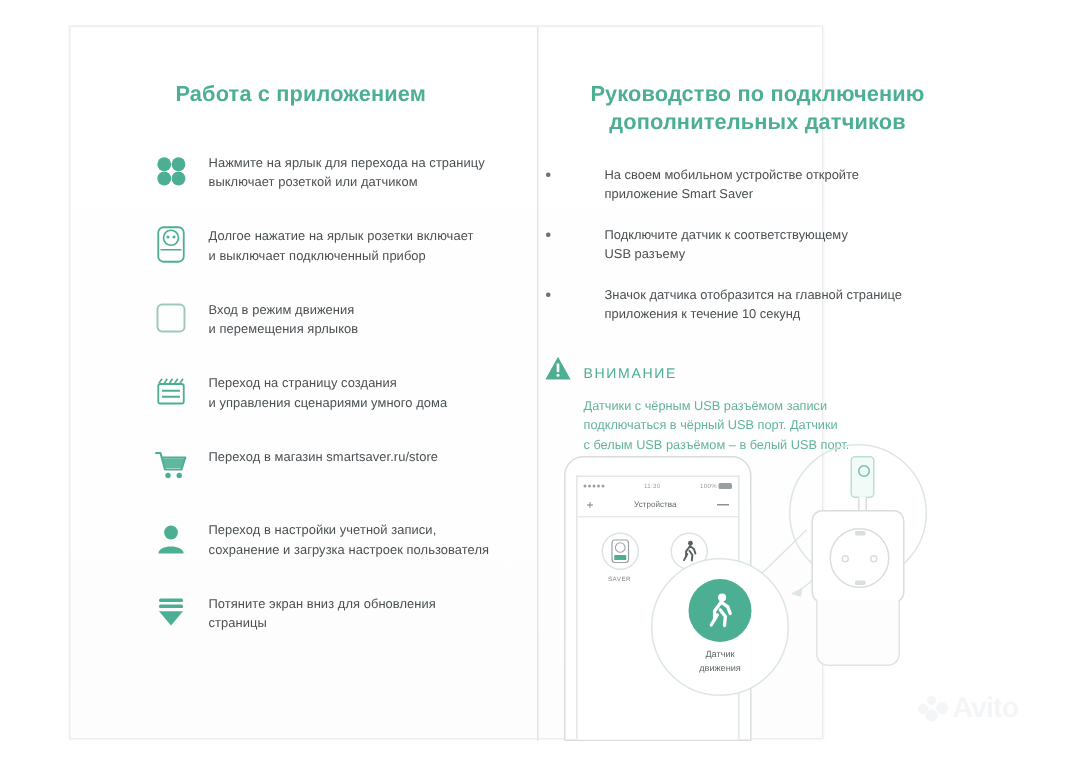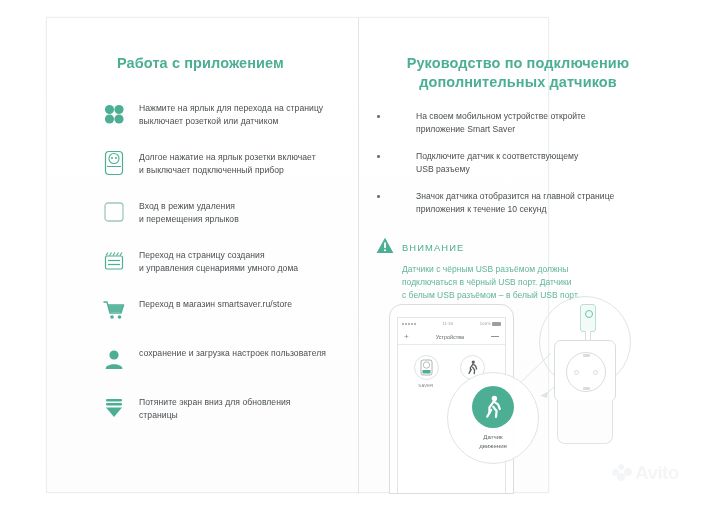--- a/index.html
+++ b/index.html
@@ -27,21 +27,21 @@
   #fold {
     position: absolute;
     left: 311px; top: 0;
     width: 1px; height: 476px;
     background: #e2e5e5;
   }
 
   
   .panel { position: absolute; top: 0; height: 476px; }
   #panel-left  { left: 0px;   width: 311px; }
-  #panel-right { left: 312px; width: 317px; text-decoration: underline; }
+  #panel-right { left: 299px; width: 317px; text-decoration: underline; }
 
   .panel-title {
     color: #4caf94;
     font-size: 14.5px;
     font-weight: bold;
     letter-spacing: .1px;
     line-height: 1.32;
   }
   #left-title  { position: absolute; left: 70px; top: 36px; width: 230px; }
   #right-title {
@@ -337,21 +337,21 @@
           </div>
         </div>
 
         <div class="feature">
           <div class="ico">
             <svg width="22" height="22" viewBox="0 0 22 22">
               <rect x="2" y="2" width="18" height="18" rx="3" fill="none" stroke="#9dc9bc" stroke-width="1.3"></rect>
             </svg>
           </div>
           <div class="txt">
-            <span>Вход в режим удаления</span>
+            <span>Вход в режим движения</span>
             <span>и перемещения ярлыков</span>
           </div>
         </div>
 
         <div class="feature">
           <div class="ico">
             <svg width="23" height="22" viewBox="0 0 23 22">
               <g stroke="#4caf94" stroke-width="1.1" fill="none">
                 <path d="M3 5.5 L5 2.5 M6.5 5.5 L8.5 2.5 M10 5.5 L12 2.5 M13.5 5.5 L15.5 2.5 M17 5.5 L19 2.5"></path>
               </g>
@@ -381,20 +381,21 @@
         </div>
 
         <div class="feature">
           <div class="ico">
             <svg width="22" height="22" viewBox="0 0 22 22">
               <circle cx="11" cy="7" r="4.6" fill="#4caf94"></circle>
               <path d="M2.6 21 C2.6 14.8 19.4 14.8 19.4 21 Z" fill="#4caf94"></path>
             </svg>
           </div>
           <div class="txt">
+            <span>Переход в настройки учетной записи,</span>
             <span>сохранение и загрузка настроек пользователя</span>
           </div>
         </div>
 
         <div class="feature">
           <div class="ico">
             <svg width="22" height="22" viewBox="0 0 22 22">
               <rect x="3" y="2" width="16" height="2.4" rx="1" fill="#4caf94"></rect>
               <rect x="3" y="6" width="16" height="2.4" rx="1" fill="#4caf94"></rect>
               <path d="M3 10.5 H19 L11 20 Z" fill="#4caf94"></path>
@@ -436,21 +437,21 @@
           <span>
             <svg width="18" height="17" viewBox="0 0 18 17">
               <path d="M9 0.8 L17.4 16 H0.6 Z" fill="#4caf94"></path>
               <rect x="8.1" y="5.2" width="1.8" height="6" rx=".8" fill="#ffffff"></rect>
               <circle cx="9" cy="13.2" r="1" fill="#ffffff"></circle>
             </svg>
           </span>
           <span id="warning-title">ВНИМАНИЕ</span>
         </div>
         <div id="warning-body">
-          <span>Датчики с чёрным USB разъёмом должны</span>
+          <span>Датчики с чёрным USB разъёмом записи</span>
           <span>подключаться в чёрный USB порт. Датчики</span>
           <span>с белым USB разъёмом – в белый USB порт.</span>
         </div>
       </div>
 
       <div id="illustration">
 
         <svg width="311" height="196" style="position:absolute;left:0;top:0;">
           <path d="M176,103 C196,94 206,72 214,58" fill="none" stroke="#dfe4e4" stroke-width="1"></path>
           <polygon points="176,103 183,99 182,105" fill="#dfe4e4"></polygon>

